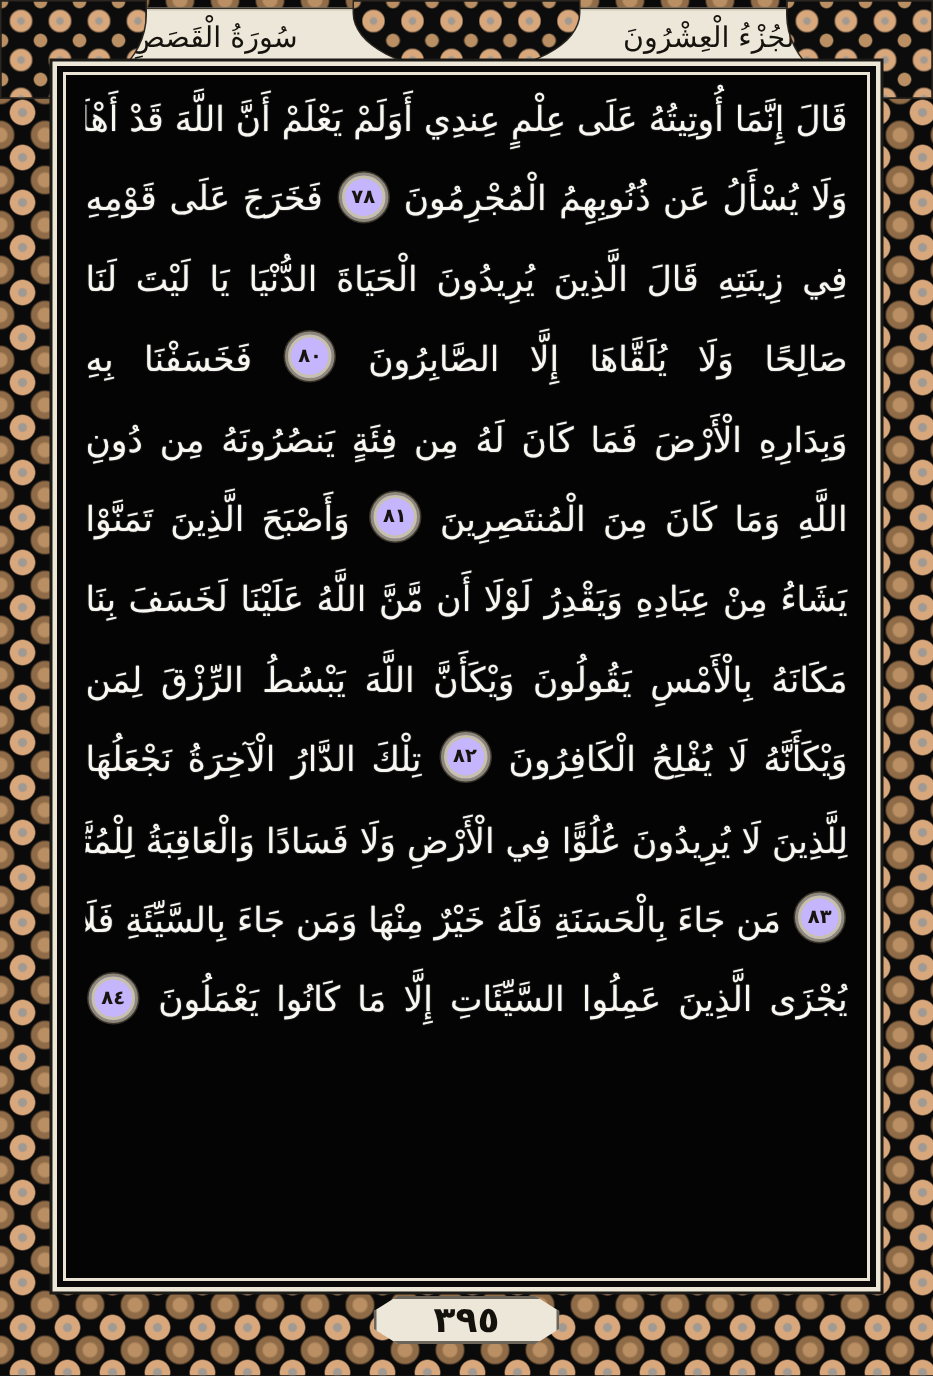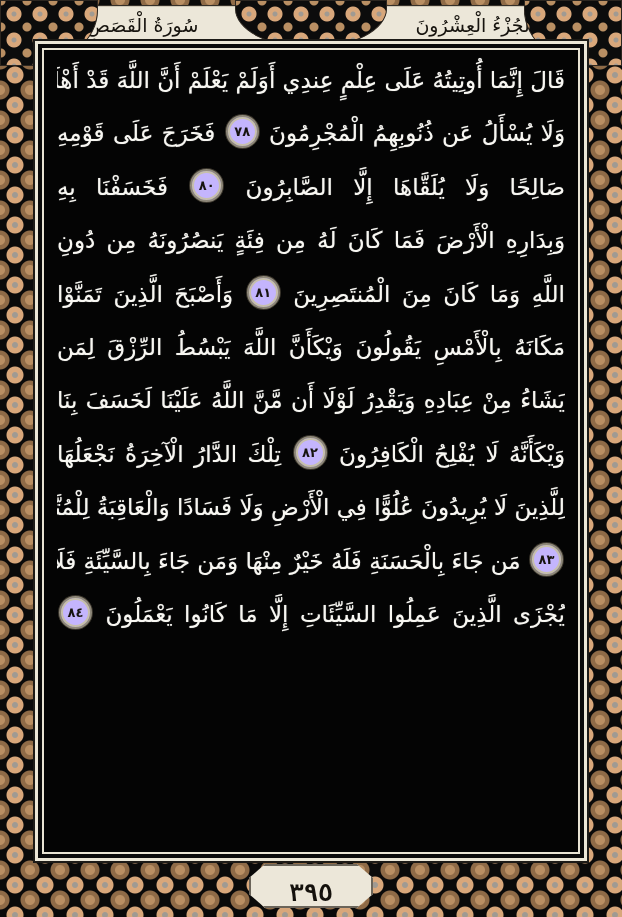--- a/index.html
+++ b/index.html
@@ -80,27 +80,26 @@
     box-shadow:inset 0 0 0 2px #c7c0ab, 0 0 0 1px #3a352c;
     vertical-align:middle;
     line-height:29px;
     text-shadow:none;
     margin:0 2px;
     transform:translateY(-3px);
   }
   
   .page-num-cartouche{
     position:absolute;left:50%;transform:translateX(-50%);
-    top:864px;width:124px;height:44px;
+    top:864px;width:124px;height:32px;
     background:#ece7d9;
     clip-path:polygon(13% 0, 87% 0, 100% 32%, 100% 68%, 87% 100%, 13% 100%, 0 68%, 0 32%);
-    display:flex;align-items:flex-end;justify-content:center;
+    display:flex;align-items:center;justify-content:center;
     z-index:5;
     box-shadow:inset 0 0 0 2px #6b655a;
-    font-family:Liberation Mono, monospace;
   }
   .page-num{
     color:#14110c;font-size:24px;font-weight:bold;direction:rtl;
   }
 </style>
 </head>
 <body>
 
 <div class="stage">
 
@@ -109,25 +108,26 @@
     <span class="header-label">الْجُزْءُ الْعِشْرُونَ</span>
   </div>
 
   <div class="orn-cluster cluster-left"></div>
   <div class="orn-cluster cluster-center"></div>
   <div class="orn-cluster cluster-right"></div>
 
   <div class="text-panel">
       <div class="quran-line"><span class="seg">قَالَ إِنَّمَا أُوتِيتُهُ عَلَى عِلْمٍ عِندِي أَوَلَمْ يَعْلَمْ أَنَّ اللَّهَ قَدْ أَهْلَكَ</span></div>
       <div class="quran-line"><span class="seg">وَلَا يُسْأَلُ عَن ذُنُوبِهِمُ الْمُجْرِمُونَ</span> <span class="medallion">٧٨</span> <span class="seg">فَخَرَجَ عَلَى قَوْمِهِ</span></div>
+      <div class="quran-line"><span class="seg">فِي زِينَتِهِ قَالَ الَّذِينَ يُرِيدُونَ الْحَيَاةَ الدُّنْيَا يَا لَيْتَ لَنَا</span></div>
       <div class="quran-line"><span class="seg">صَالِحًا وَلَا يُلَقَّاهَا إِلَّا الصَّابِرُونَ</span> <span class="medallion">٨٠</span> <span class="seg">فَخَسَفْنَا بِهِ</span></div>
       <div class="quran-line"><span class="seg">وَبِدَارِهِ الْأَرْضَ فَمَا كَانَ لَهُ مِن فِئَةٍ يَنصُرُونَهُ مِن دُونِ</span></div>
       <div class="quran-line"><span class="seg">اللَّهِ وَمَا كَانَ مِنَ الْمُنتَصِرِينَ</span> <span class="medallion">٨١</span> <span class="seg">وَأَصْبَحَ الَّذِينَ تَمَنَّوْا</span></div>
+      <div class="quran-line"><span class="seg">يَشَاءُ مِنْ عِبَادِهِ وَيَقْدِرُ لَوْلَا أَن مَّنَّ اللَّهُ عَلَيْنَا لَخَسَفَ بِنَا</span></div>
       <div class="quran-line"><span class="seg">مَكَانَهُ بِالْأَمْسِ يَقُولُونَ وَيْكَأَنَّ اللَّهَ يَبْسُطُ الرِّزْقَ لِمَن</span></div>
-      <div class="quran-line"><span class="seg">يَشَاءُ مِنْ عِبَادِهِ وَيَقْدِرُ لَوْلَا أَن مَّنَّ اللَّهُ عَلَيْنَا لَخَسَفَ بِنَا</span></div>
       <div class="quran-line"><span class="seg">وَيْكَأَنَّهُ لَا يُفْلِحُ الْكَافِرُونَ</span> <span class="medallion">٨٢</span> <span class="seg">تِلْكَ الدَّارُ الْآخِرَةُ نَجْعَلُهَا</span></div>
       <div class="quran-line"><span class="seg">لِلَّذِينَ لَا يُرِيدُونَ عُلُوًّا فِي الْأَرْضِ وَلَا فَسَادًا وَالْعَاقِبَةُ لِلْمُتَّقِينَ</span></div>
       <div class="quran-line"><span class="medallion">٨٣</span> <span class="seg">مَن جَاءَ بِالْحَسَنَةِ فَلَهُ خَيْرٌ مِنْهَا وَمَن جَاءَ بِالسَّيِّئَةِ فَلَا</span></div>
       <div class="quran-line"><span class="seg">يُجْزَى الَّذِينَ عَمِلُوا السَّيِّئَاتِ إِلَّا مَا كَانُوا يَعْمَلُونَ</span> <span class="medallion">٨٤</span></div>
     </div>
 
   <div class="page-num-cartouche">
     <span class="page-num">٣٩٥</span>
   </div>
 

